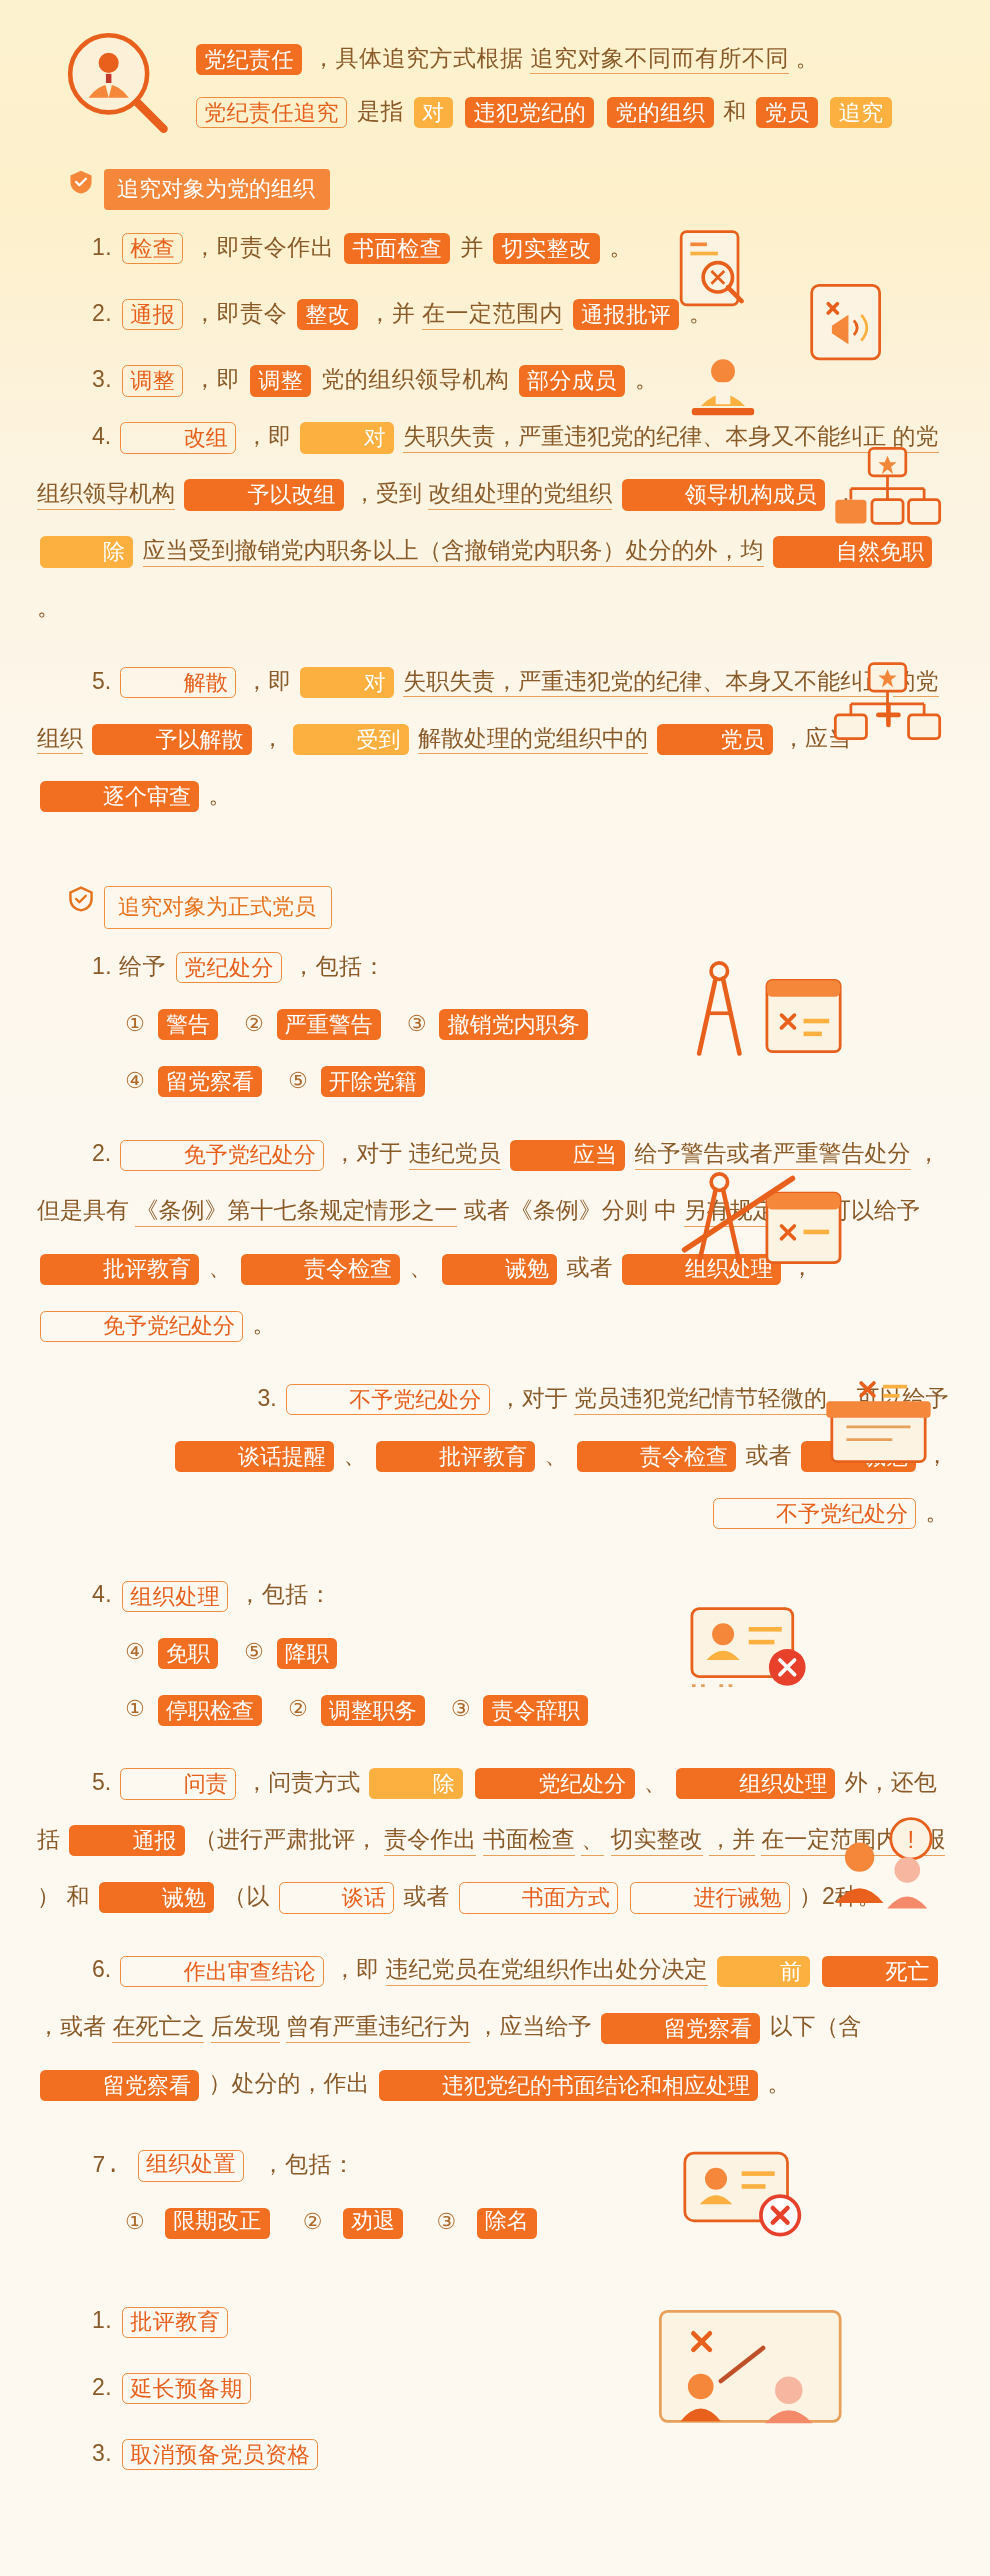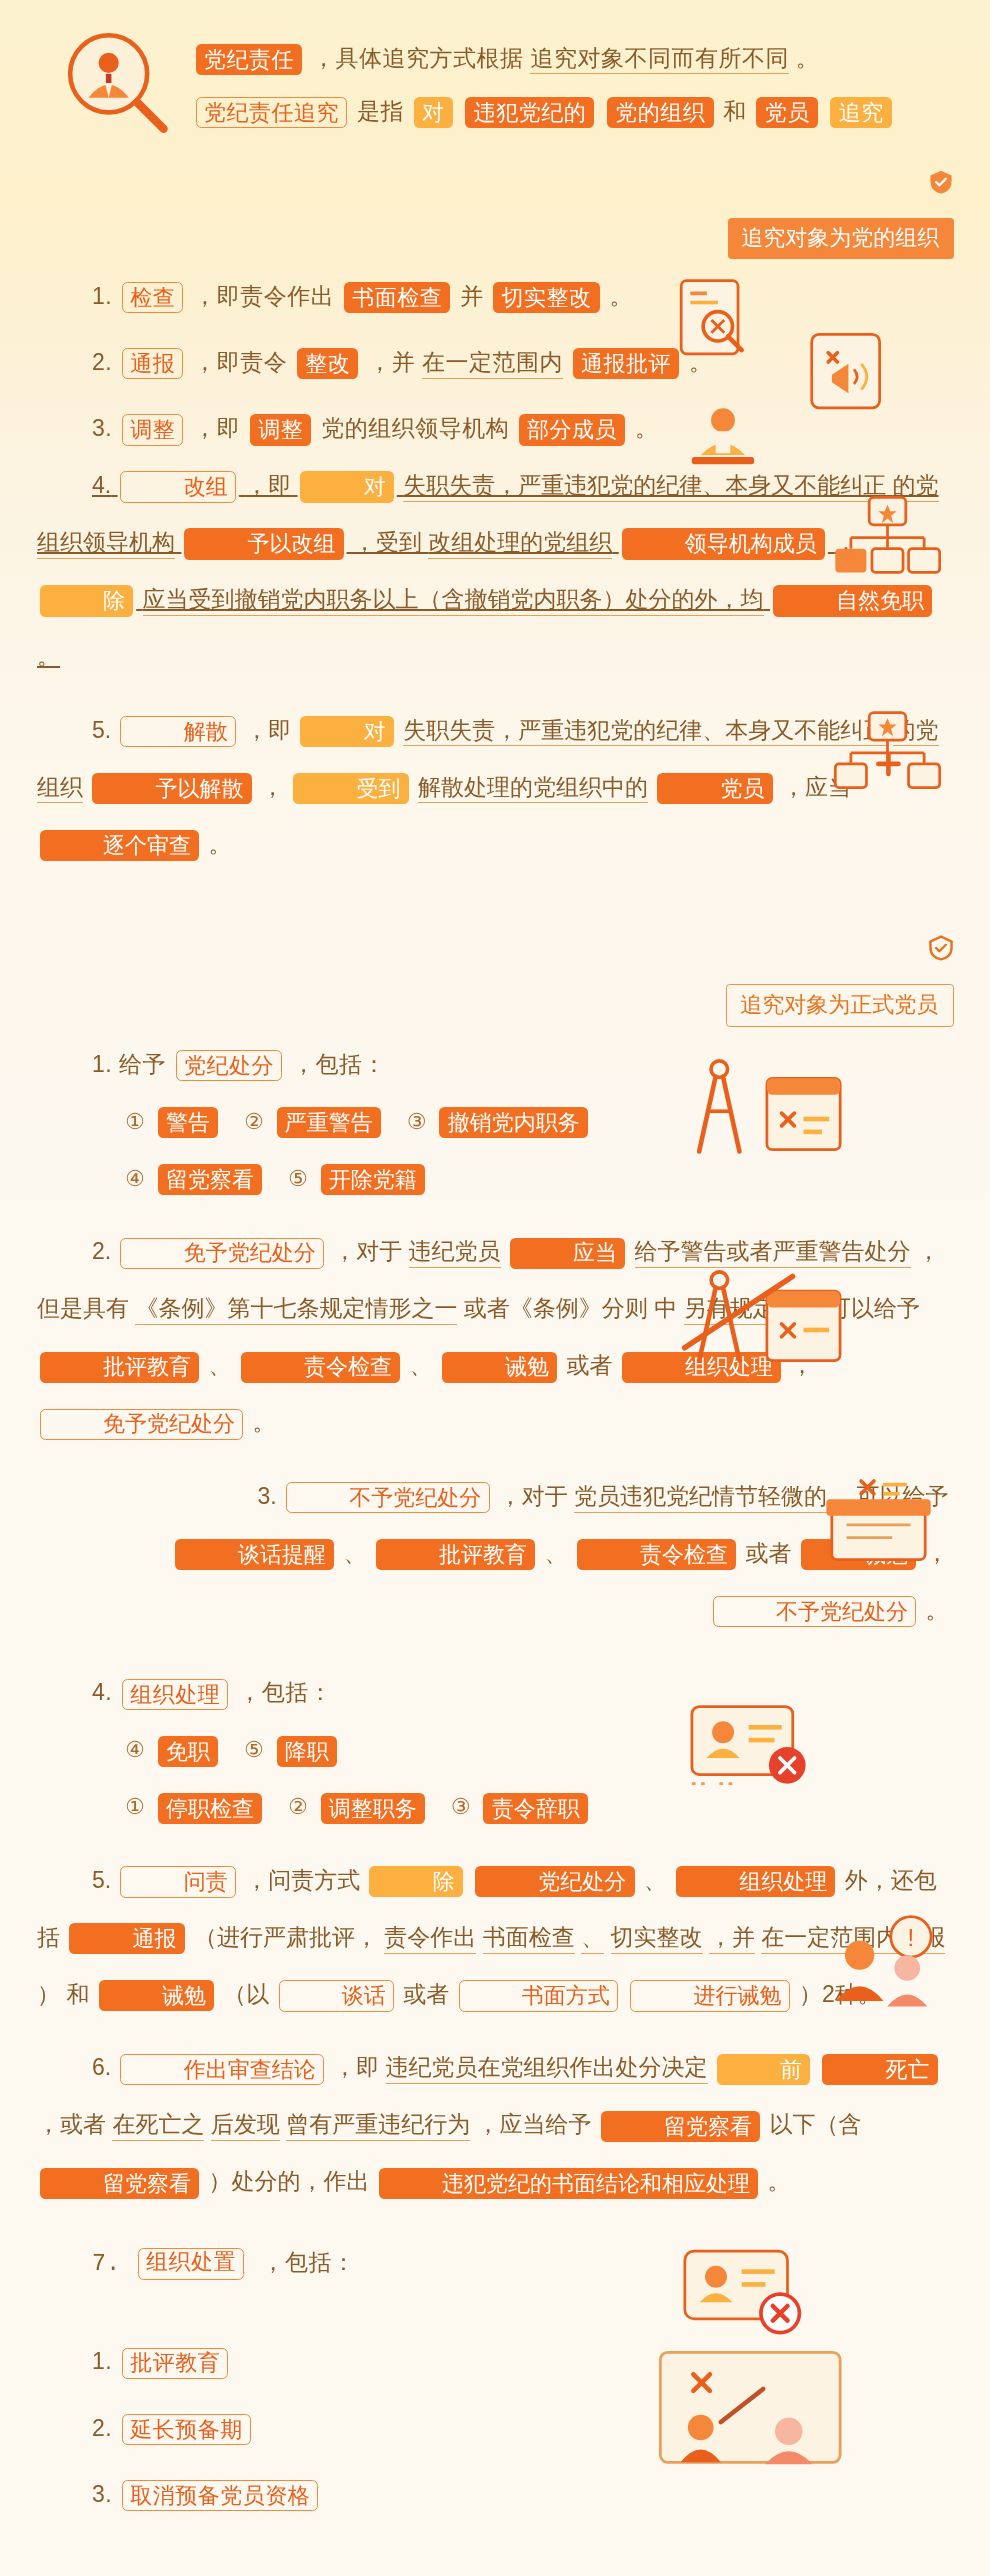--- a/index.html
+++ b/index.html
@@ -39,23 +39,22 @@
   .u { border-bottom:1.8px solid #e8a05a; padding-bottom:2.8px; color:#8a5a28; }
   .plain { color:#8a5a28; }
 
   
   .intro { position:relative; min-height:110px; padding-left:156px; padding-top:5.5px; padding-right:9.2px; }
   .intro .line { line-height:53px; }
   .magnifier { position:absolute; left:24px; top:1.8px; width:110px; height:110px; }
 
   
   .section-head {
-    display:flex; align-items:flex-end; gap:23px;
+    display:flex; align-items:flex-start; gap:10px;
     margin: 31px 0 5.5px 31px;
-    flex-direction: column;
   }
   .section-head .badge-icon { width:26px; height:26px; flex:none; }
   .section-head .htext {
     display:inline-block;
     background:#f5873a;
     color:#fff;
     font-size:22px;
     padding:5.5px 14.7px 5.5px 13px;
     border-radius:3.7px;
     position:relative;
@@ -194,21 +193,21 @@
       <path d="M65 16 l3 7 h7 l-6 5 l2 8 l-6 -5 l-6 5 l2 -8 l-6 -5 h7 z" fill="#f5873a"></path>
       <line x1="65" y1="38" x2="65" y2="52" stroke="#e8601c" stroke-width="3"></line>
       <line x1="25" y1="52" x2="105" y2="52" stroke="#e8601c" stroke-width="3"></line>
       <line x1="25" y1="52" x2="25" y2="64" stroke="#e8601c" stroke-width="3"></line>
       <line x1="65" y1="52" x2="65" y2="64" stroke="#e8601c" stroke-width="3"></line>
       <line x1="105" y1="52" x2="105" y2="64" stroke="#e8601c" stroke-width="3"></line>
       <rect x="8" y="64" width="34" height="26" rx="4" fill="#f5873a"></rect>
       <rect x="48" y="64" width="34" height="26" rx="4" fill="#fdf3e2" stroke="#e8601c" stroke-width="3"></rect>
       <rect x="88" y="64" width="34" height="26" rx="4" fill="#fdf3e2" stroke="#e8601c" stroke-width="3"></rect>
     </svg>
-    <div class="para" style="padding-right:5.5px;text-decoration:underline;">
+    <div class="para" style="padding-right:5.5px;">
       <span class="plain">4.</span>
       <span class="hl ghost">改组</span>
       <span class="plain">，即</span>
       <span class="hl light">对</span>
       <span class="u">失职失责，严重违犯党的纪律、本身又不能纠正</span>
       <span class="u">的党组织领导机构</span>
       <span class="hl">予以改组</span>
       <span class="plain">，受到</span>
       <span class="u">改组处理的党组织</span>
       <span class="hl">领导机构成员</span>
@@ -477,20 +476,28 @@
       <circle cx="120" cy="80" r="21" fill="#fff" stroke="#e8412b" stroke-width="4"></circle>
       <path d="M112 72 l16 16 M128 72 l-16 16" stroke="#e8412b" stroke-width="5" stroke-linecap="round"></path>
     </svg>
     <div class="item indent1">
       <span class="line">
         <span class="plain">7.</span>
         <span class="hl ghost">组织处置</span>
         <span class="plain">，包括：</span>
       </span>
     </div>
+    <div class="sub-row">
+      <span class="circnum">①</span>
+      <span class="hl">限期改正</span>
+      <span class="circnum" style="margin-left:16.5px;">②</span>
+      <span class="hl">劝退</span>
+      <span class="circnum" style="margin-left:16.5px;">③</span>
+      <span class="hl">除名</span>
+    </div>
   </div>
 
   <div class="spacer-md"></div>
 
 
   <div style="position:relative;">
     <svg class="ill" style="left:605px; top:9.2px; width:211px; height:147px;" viewBox="0 0 230 160">
       <rect x="20" y="10" width="196" height="120" rx="8" fill="#fdf3e2" stroke="#e8a05a" stroke-width="3"></rect>
       <path d="M56 34 l18 18 M74 34 l-18 18" stroke="#e8601c" stroke-width="5" stroke-linecap="round"></path>
       <circle cx="64" cy="92" r="14" fill="#f5873a"></circle>

